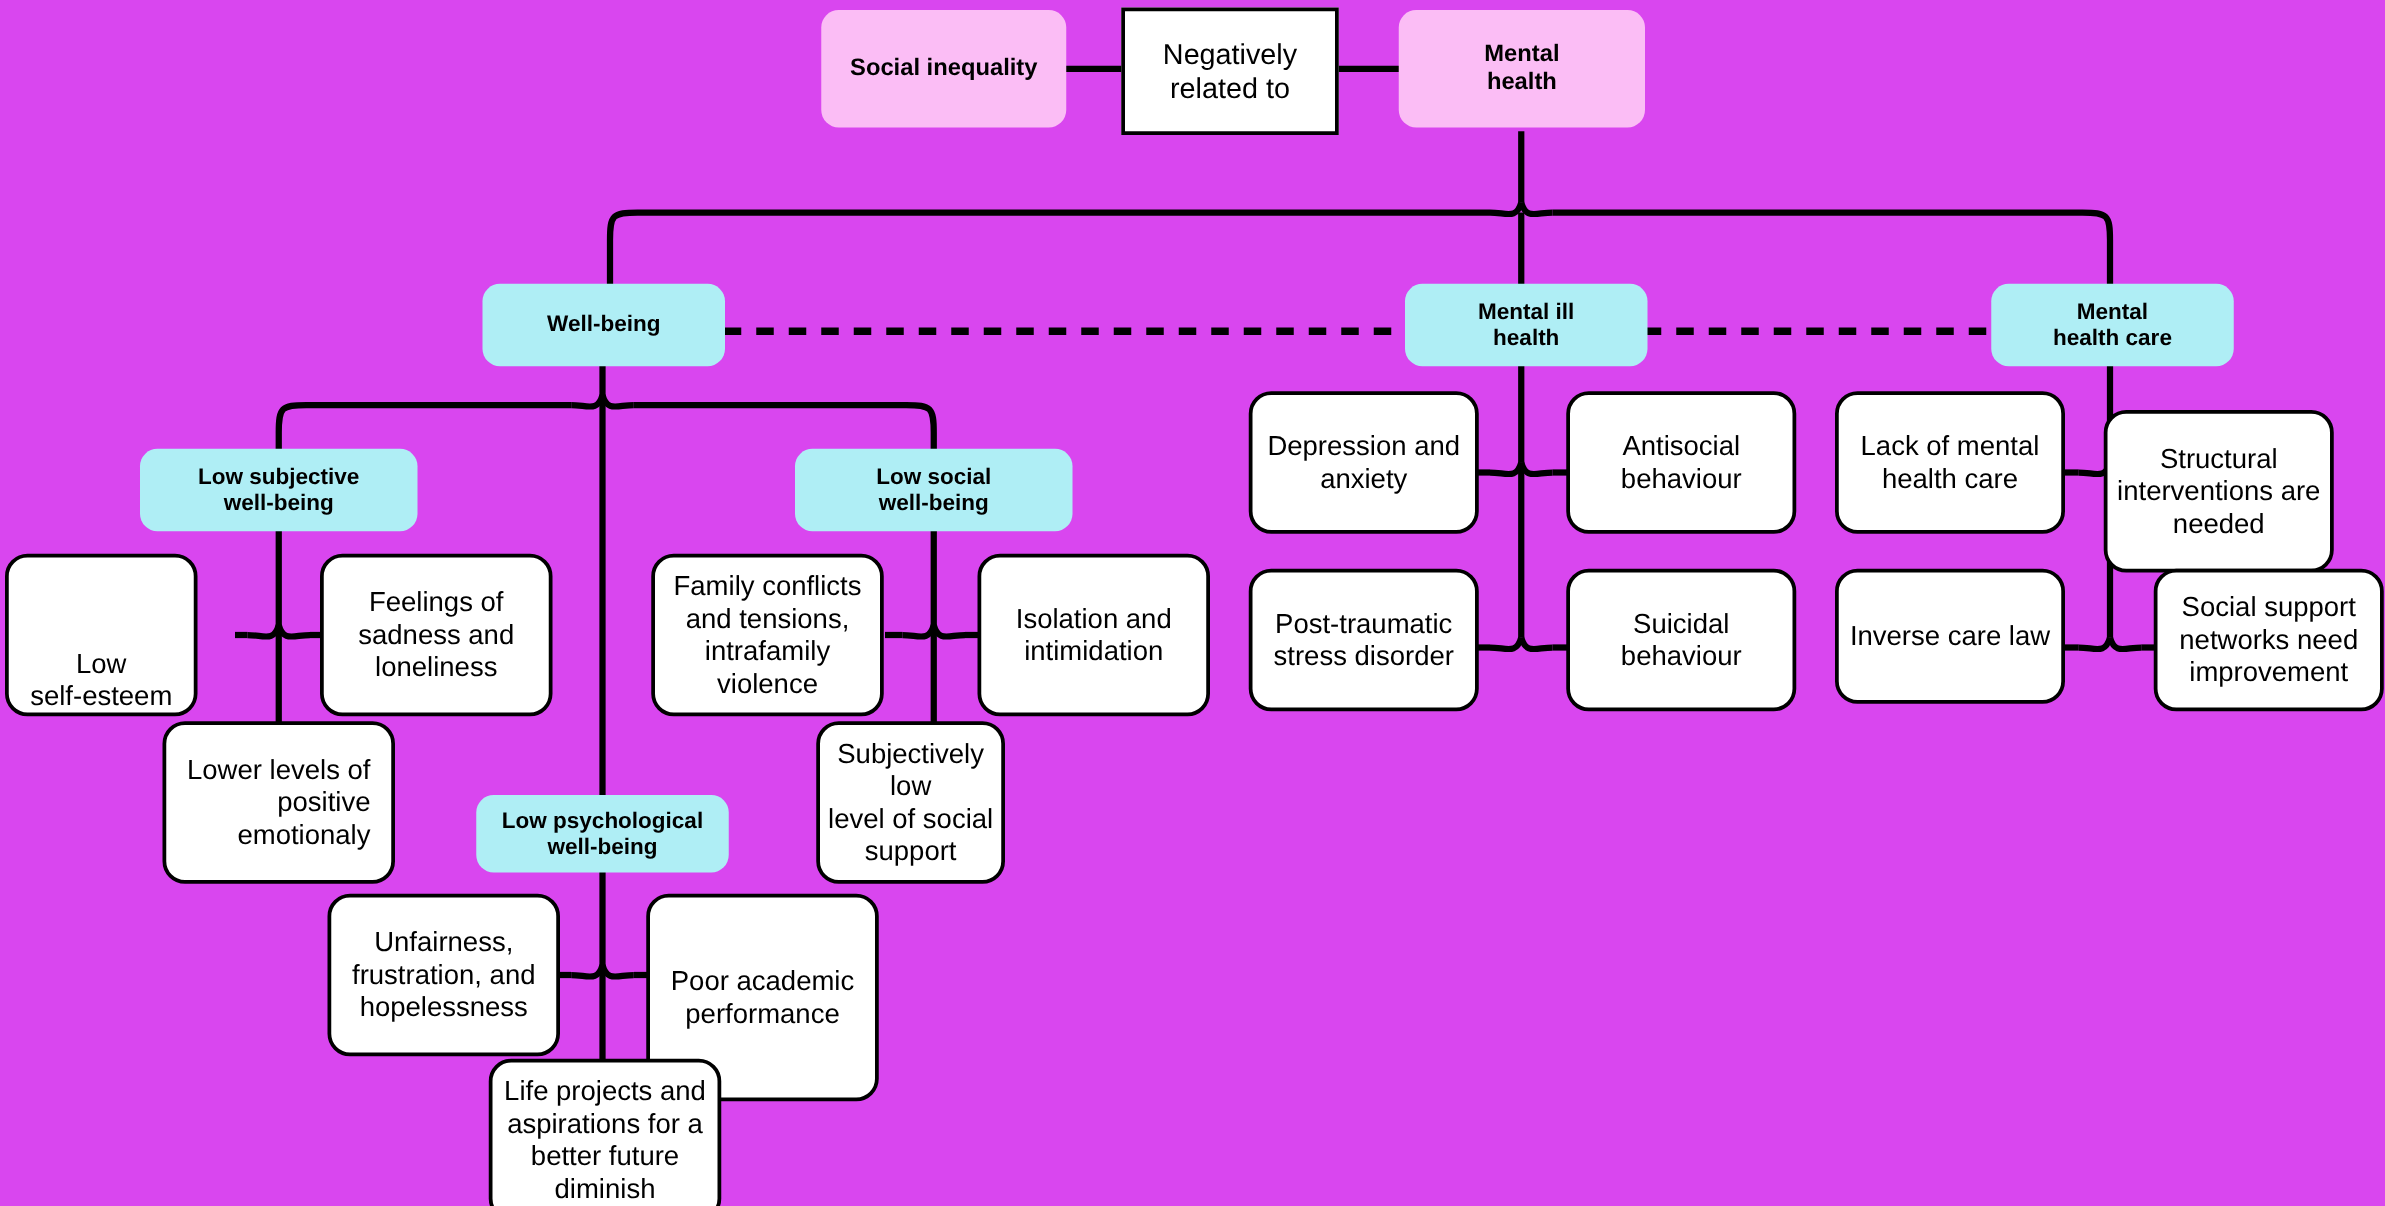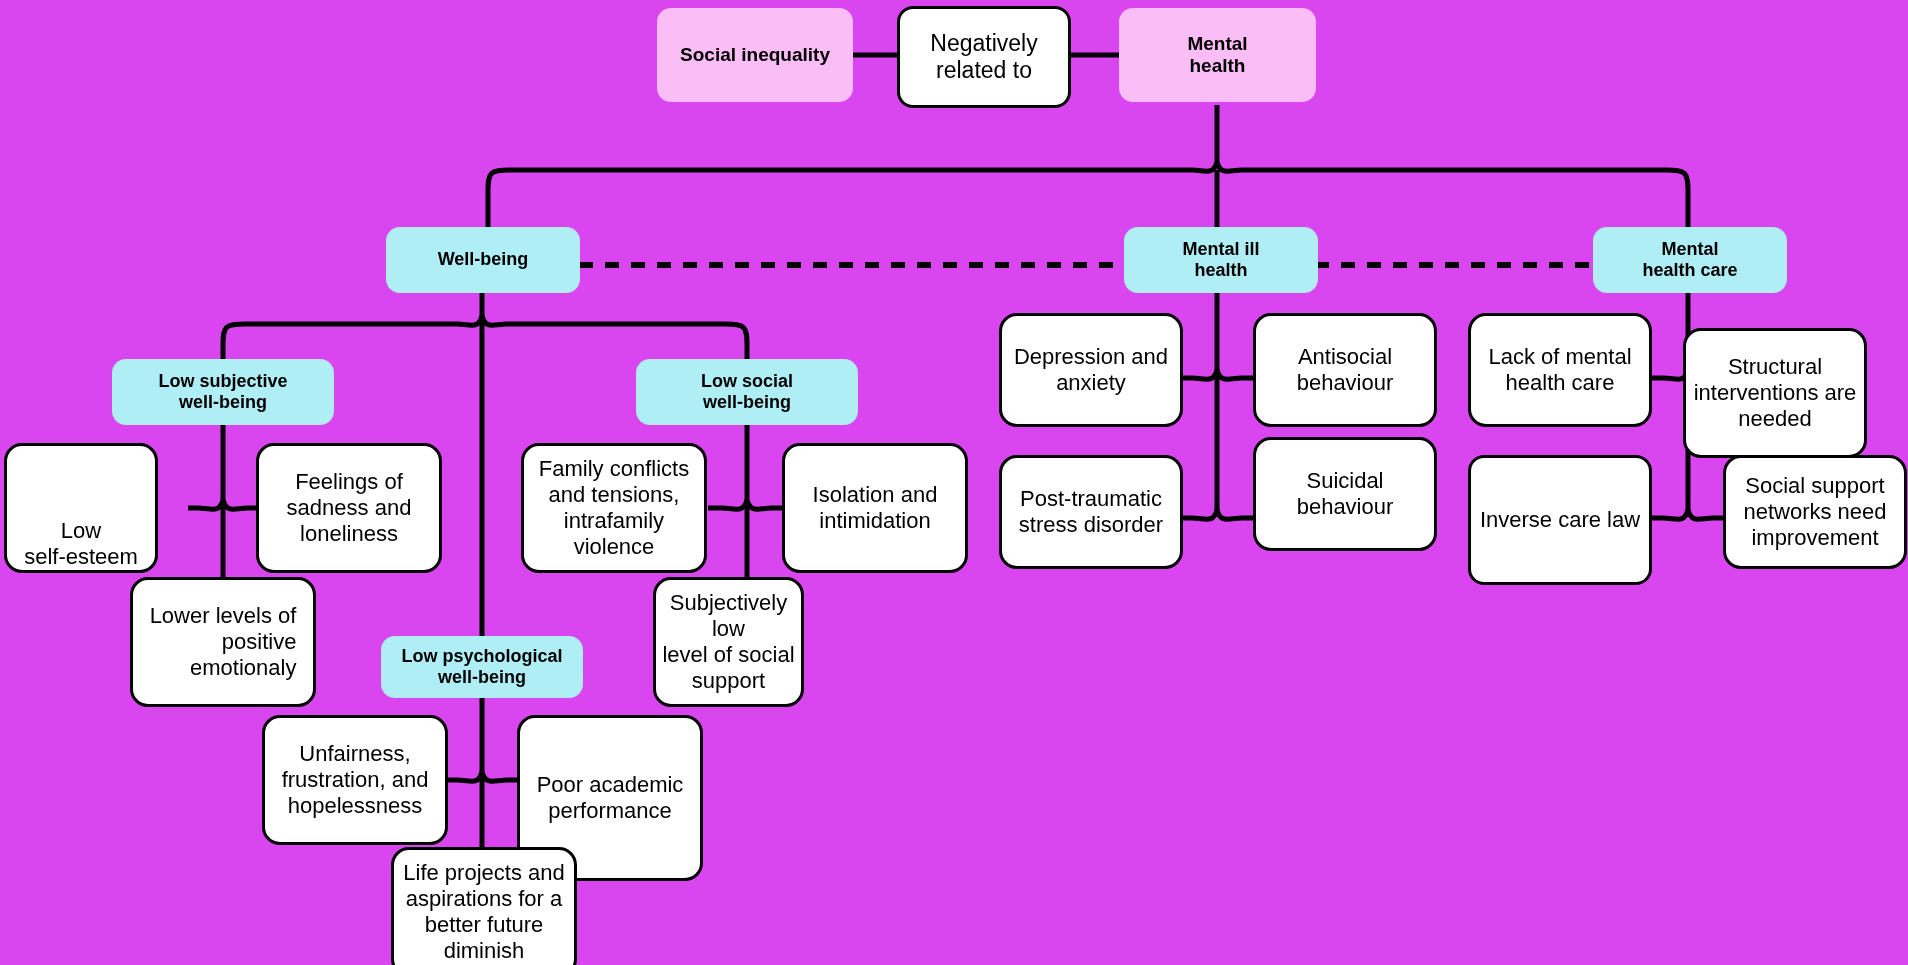--- a/index.html
+++ b/index.html
@@ -49,21 +49,21 @@
     font-size: 19px;
     color: #000;
   }
   
   .n-rel {
     background: #ffffff;
     border: 3.5px solid #000;
     font-weight: normal;
     font-size: 23px;
     color: #000;
-    border-radius: 16px;
+    border-radius: 0;
   }
   
   .n-cyan {
     background: #AFEEF5;
     border: none;
     font-weight: bold;
     font-size: 18px;
     color: #000;
   }
   
@@ -258,36 +258,36 @@
   <div class="node n-leaf" style="left:1253px; top:313px; width:184px; height:114px;">
     <span>Antisocial
 behaviour</span>
   </div>
 
   <div class="node n-leaf" style="left:999px; top:455px; width:184px; height:114px;">
     <span>Post-traumatic
 stress disorder</span>
   </div>
 
-  <div class="node n-leaf" style="left:1253px; top:437px; width:184px; height:114px;justify-content:flex-end;">
+  <div class="node n-leaf" style="left:1253px; top:455px; width:184px; height:114px;justify-content:flex-end;">
     <span>Suicidal behaviour</span>
   </div>
 
   <div class="node n-leaf" style="left:1468px; top:313px; width:184px; height:114px;">
     <span>Lack of mental
 health care</span>
   </div>
 
   <div class="node n-leaf" style="left:1683px; top:313px; width:184px; height:130px;margin-top:15px;">
     <span>Structural
 interventions are
 needed</span>
   </div>
 
-  <div class="node n-leaf" style="left:1468px; top:455px; width:184px; height:130px;border-radius:16px;">
+  <div class="node n-leaf" style="left:1468px; top:455px; width:184px; height:108px;">
     <span>Inverse care law</span>
   </div>
 
   <div class="node n-leaf" style="left:1723px; top:455px; width:184px; height:114px;">
     <span>Social support
 networks need
 improvement</span>
   </div>
 
 </div>

